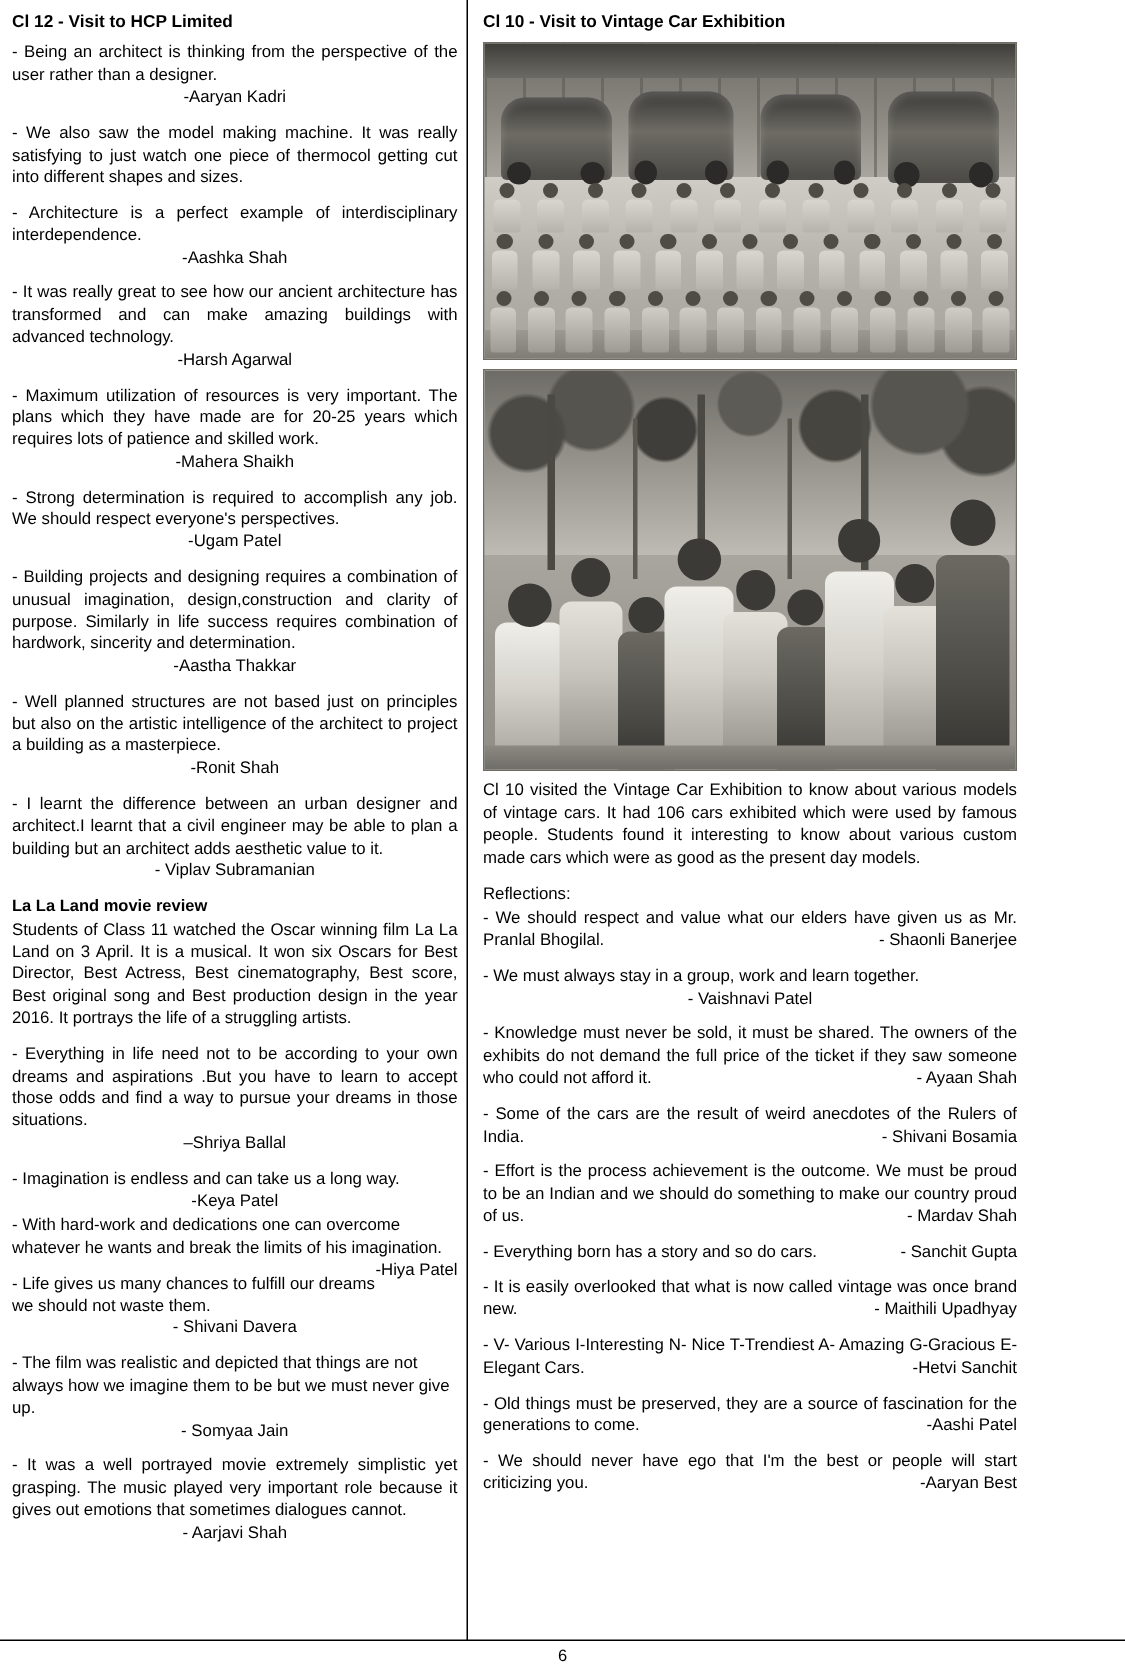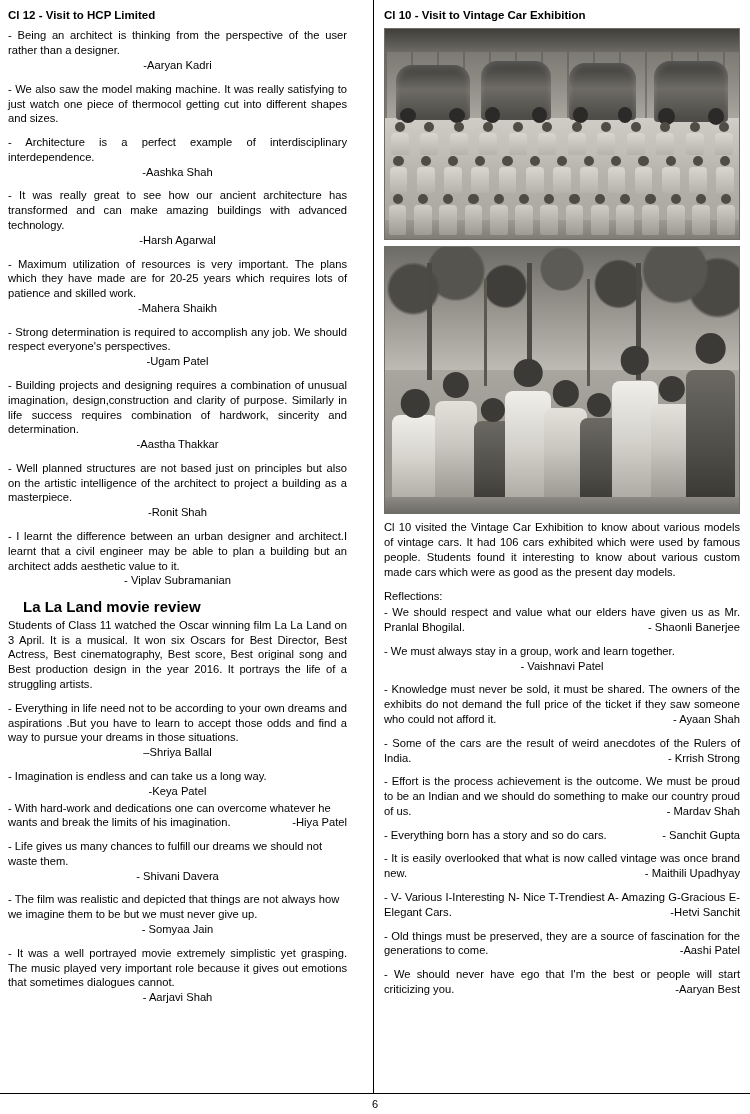--- a/index.html
+++ b/index.html
@@ -26,38 +26,38 @@
     width: 750px;
     height: 1094px;
     display: flex;
   }
   .col {
     box-sizing: border-box;
     height: 100%;
     overflow: hidden;
   }
   .col-left {
-    width: 374px;
-    padding: 8px 26px 0 8px;
+    width: 312px;
+    padding: 8px 6px 0 8px;
     border-right: 1px solid #000;
   }
   .col-right {
     width: 376px;
     padding: 8px 10px 0 10px;
   }
   h2.sec-title {
     font-size: 11.5px;
     font-weight: bold;
     margin: 0 0 6px 0;
     line-height: 1.25;
   }
   h3.sub-title {
-    font-size: 15px;
+    font-size: 11px;
     font-weight: bold;
-    margin: 10px 0 1px 15px;
+    margin: 10px 0 1px 0;
     line-height: 1.25;
   }
   p.para {
     font-size: 11.2px;
     line-height: 1.32;
     margin: 0 0 9px 0;
     text-align: justify;
     text-justify: inter-word;
   }
   p.para.tight {
@@ -467,21 +467,21 @@
 
       <p class="para">Cl 10 visited the Vintage Car Exhibition to know about various models of vintage cars. It had 106 cars exhibited which were used by famous people. Students found it interesting to know about various custom made cars which were as good as the present day models.</p>
       <p class="para tight nojust">Reflections:</p>
 
       <p class="para"><span>- We should respect and value what our elders have given us as Mr. Pranlal Bhogilal.</span><span class="attrib-inline">- Shaonli Banerjee</span><span class="clr"></span></p>
 
       <p class="para nojust"><span>- We must always stay in a group, work and learn together.</span><span class="attrib">- Vaishnavi Patel</span></p>
 
       <p class="para"><span>- Knowledge must never be sold, it must be shared. The owners of the exhibits do not demand the full price of the ticket if they saw someone who could not afford it.</span><span class="attrib-inline">- Ayaan Shah</span><span class="clr"></span></p>
 
-      <p class="para"><span>- Some of the cars are the result of weird anecdotes of the Rulers of India.</span><span class="attrib-inline">- Krrish Strong</span><span class="clr"></span></p>
+      <p class="para"><span>- Some of the cars are the result of weird anecdotes of the Rulers of India.</span><span class="attrib-inline">- Shivani Bosamia</span><span class="clr"></span></p>
 
       <p class="para"><span>- Effort is the process achievement is the outcome. We must be proud to be an Indian and we should do something to make our country proud of us.</span><span class="attrib-inline">- Mardav Shah</span><span class="clr"></span></p>
 
       <p class="para nojust"><span>- Everything born has a story and so do cars.</span><span class="attrib-inline">- Sanchit Gupta</span><span class="clr"></span></p>
 
       <p class="para"><span>- It is easily overlooked that what is now called vintage was once brand new.</span><span class="attrib-inline">- Maithili Upadhyay</span><span class="clr"></span></p>
 
       <p class="para"><span>- V- Various I-Interesting N- Nice T-Trendiest A- Amazing G-Gracious E- Elegant Cars.</span><span class="attrib-inline">-Hetvi Sanchit</span><span class="clr"></span></p>
 
       <p class="para"><span>- Old things must be preserved, they are a source of fascination for the generations to come.</span><span class="attrib-inline">-Aashi Patel</span><span class="clr"></span></p>

